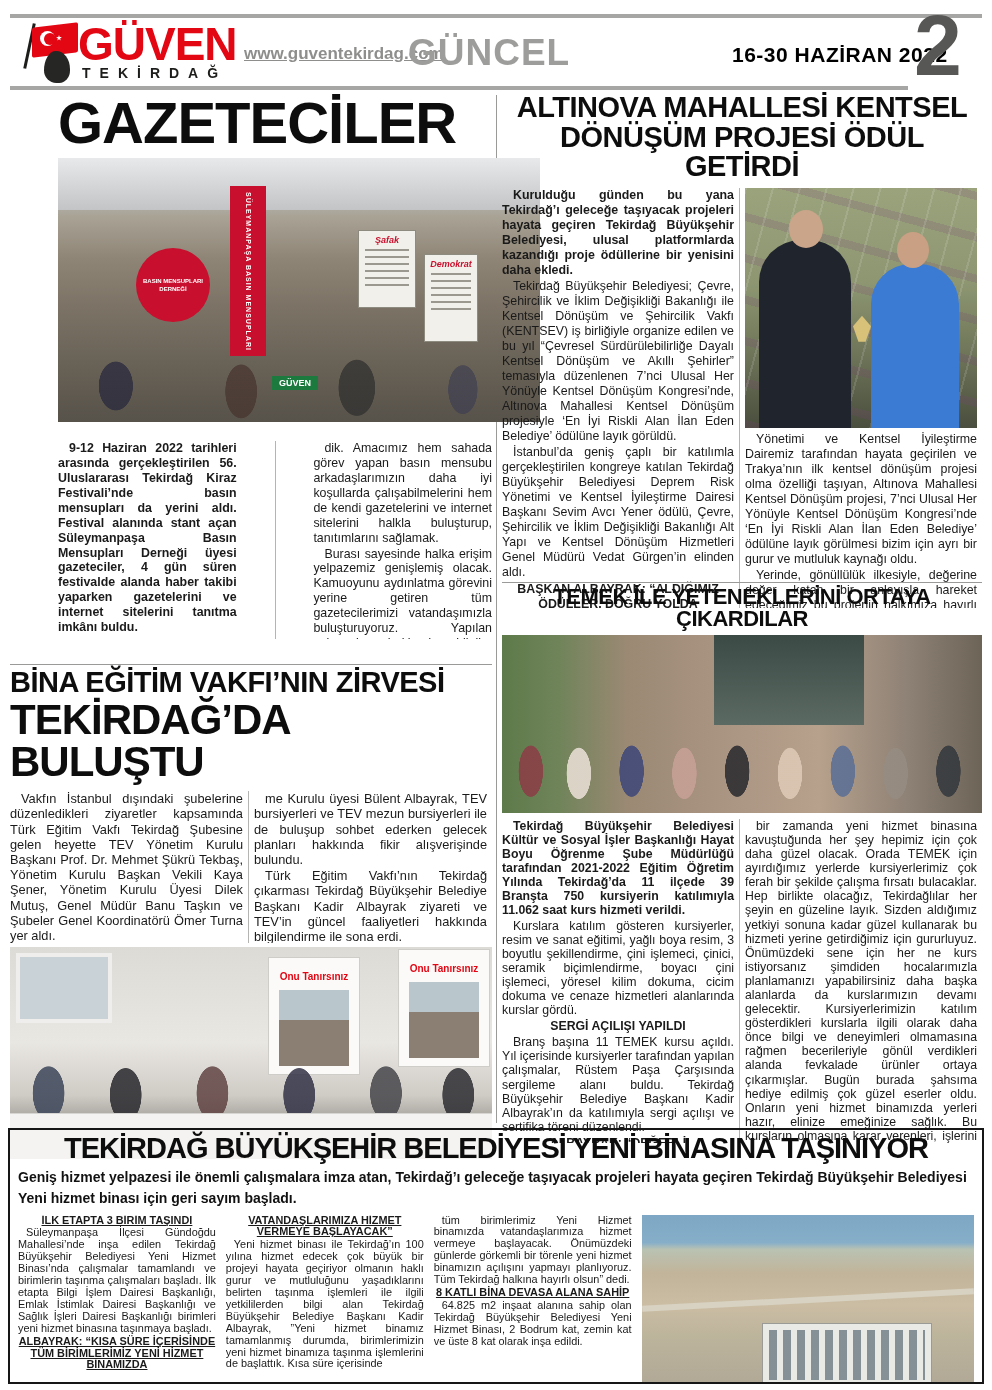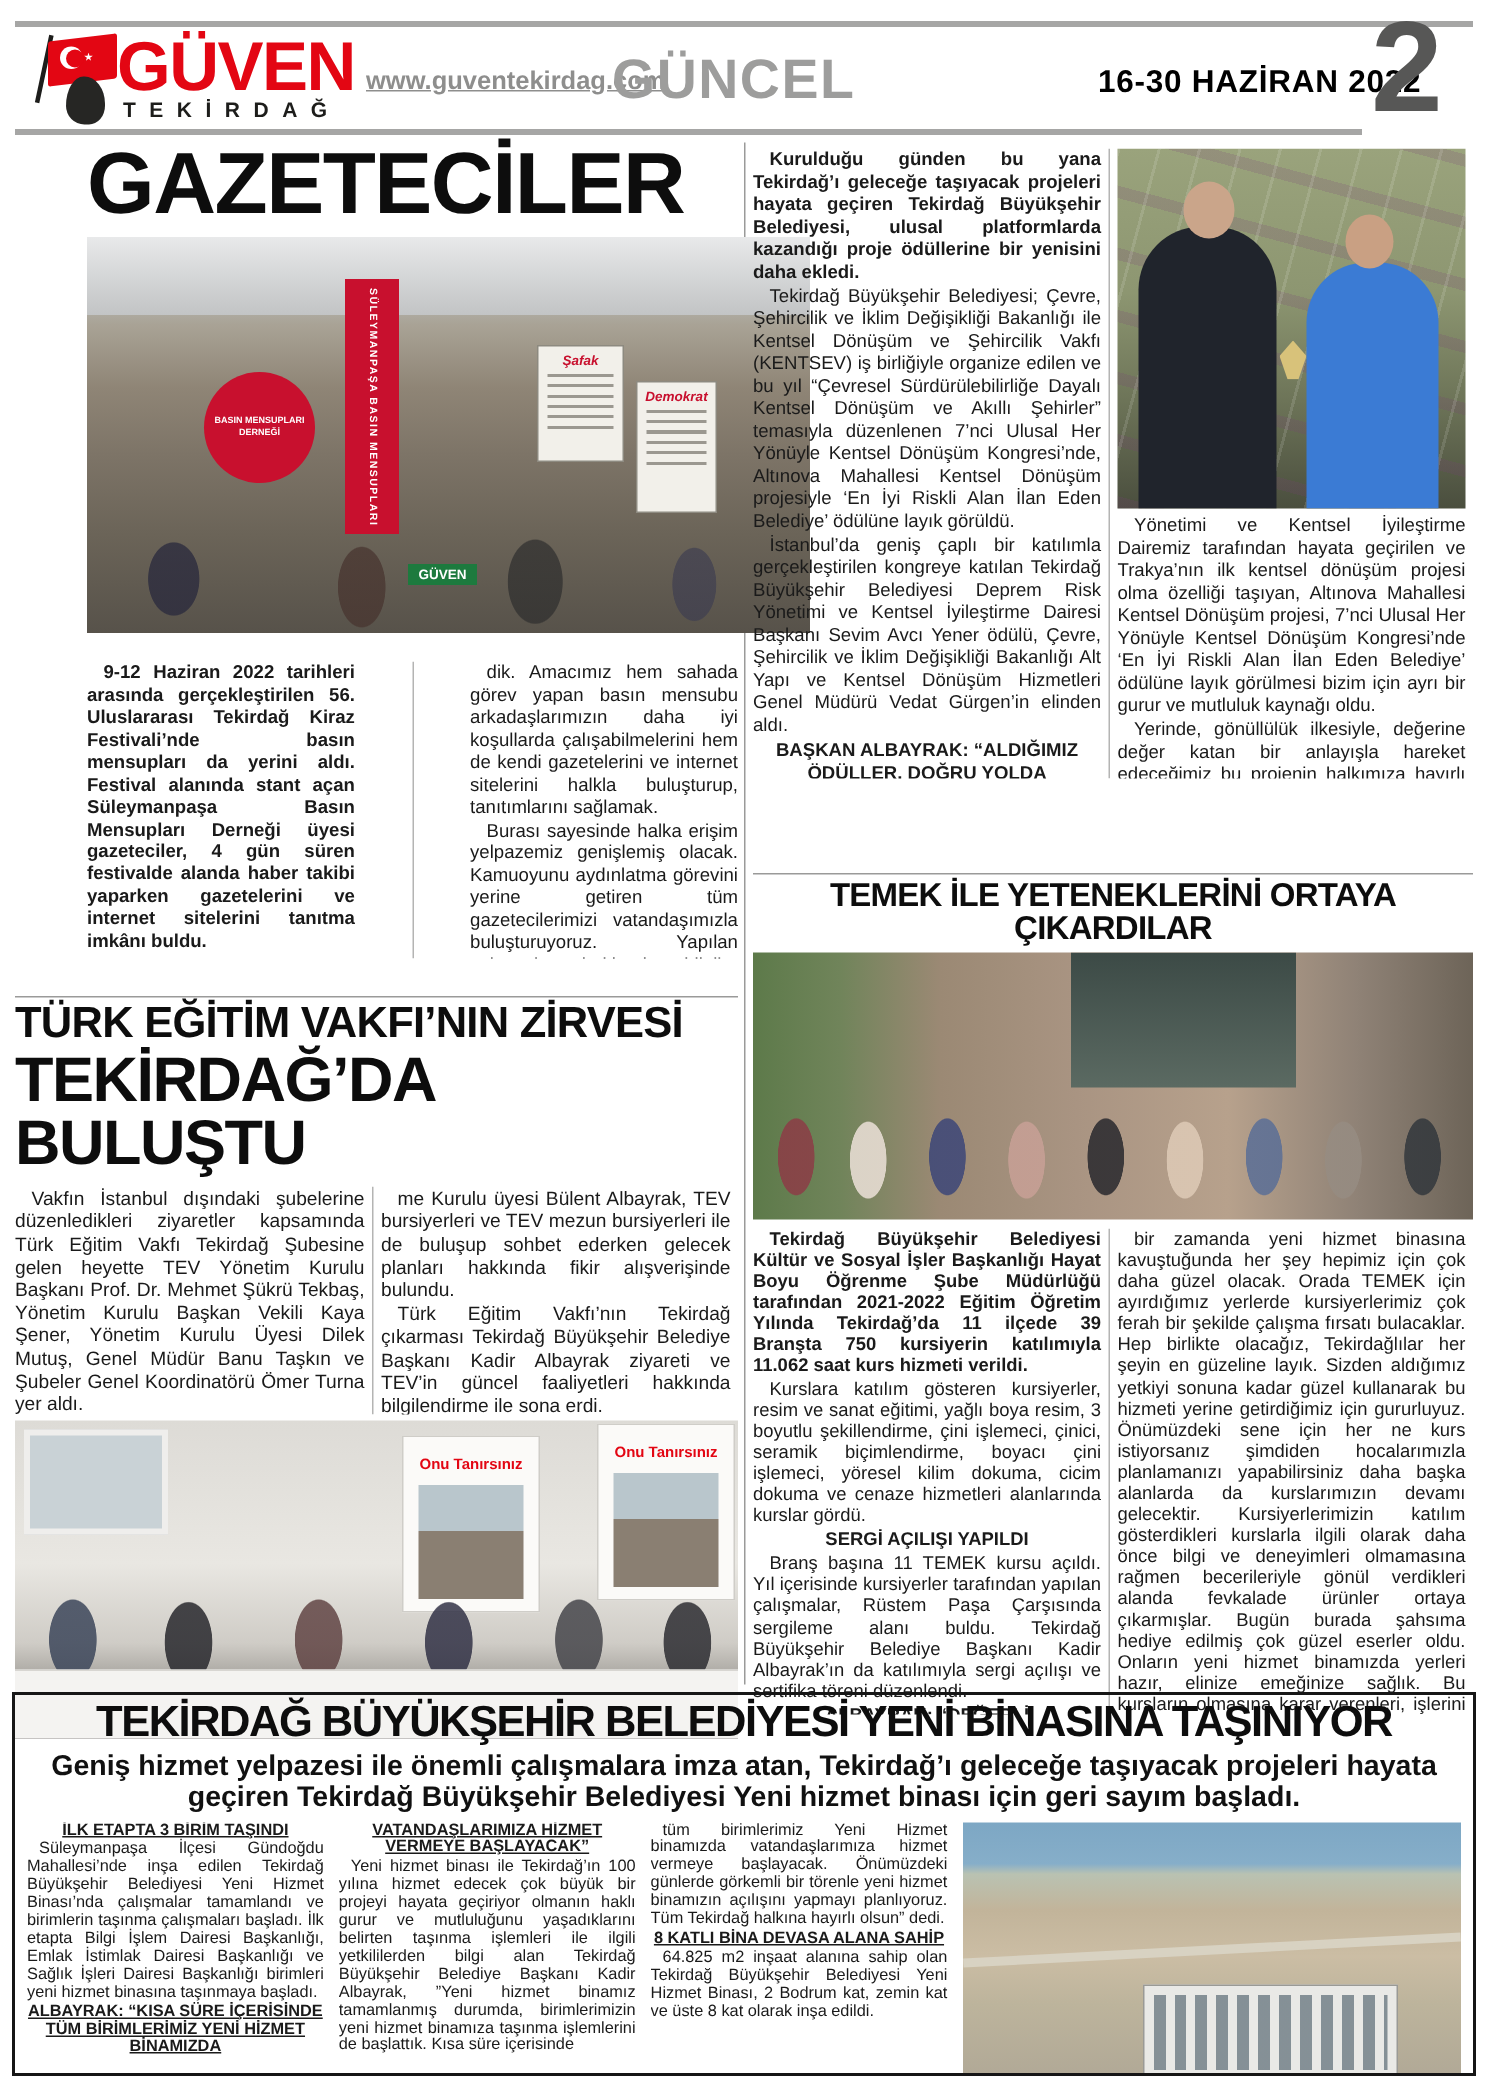--- a/index.html
+++ b/index.html
@@ -121,21 +121,21 @@
       radial-gradient(20px 42px at 60% 64%, rgba(220,200,180,.9) 60%, transparent 62%),
       radial-gradient(20px 42px at 71% 62%, rgba(90,110,150,.85) 60%, transparent 62%),
       radial-gradient(20px 42px at 82% 64%, rgba(150,140,130,.85) 60%, transparent 62%),
       radial-gradient(20px 42px at 93% 62%, rgba(50,55,60,.85) 60%, transparent 62%);
   }
   .a4-body { margin-top:6px; font-size:12.3px; line-height:14.1px; height:324px; overflow:hidden; }
   .a4 .bcol { width:232px; }
   
   .a5 { position:absolute; left:8px; top:1128px; width:976px; height:256px; border:2px solid #161616; padding:4px 8px; overflow:hidden; }
   .a5-h { font-size:29px; text-align:center; letter-spacing:-1px; }
-  .a5-sub { font-size:19px; font-weight:bold; text-align:center; line-height:21px; margin-top:3px; color:#111; }
+  .a5-sub { font-size:14px; font-weight:bold; text-align:left; line-height:21px; margin-top:3px; color:#111; }
   .a5-content { display:flex; margin-top:6px; gap:10px; }
   .a5 .bcol { width:200px; font-size:10.9px; line-height:11.9px; height:178px; overflow:hidden; }
   .a5 .bcol p { text-indent:8px; }
   .a5 .colhead { font-weight:bold; text-align:center; text-indent:0 !important;text-decoration:underline; }
   .aerial-photo { position:relative; width:336px; height:172px; overflow:hidden;
     background:linear-gradient(180deg,#7da7c4 0%,#86aec9 16%,#b9c2b2 20%,#c2b49a 34%,#cbbda4 52%,#bdb49c 70%,#b0a896 100%); }
   .aerial-bldg { position:absolute; left:120px; bottom:0; width:170px; height:64px; background:#e9e9e6; border:1px solid #9a9a96; }
   .aerial-bldg-win { position:absolute; inset:6px; background:repeating-linear-gradient(90deg,#5a6a74 0 8px,#e9e9e6 8px 14px); opacity:.7; }
   .aerial-road { position:absolute; left:0; bottom:84px; width:100%; height:6px; background:#d8d2c2; transform:rotate(-3deg); }
 </style>
@@ -201,21 +201,21 @@
         <p>dik. Amacımız hem sahada görev yapan basın mensubu arkadaşlarımızın daha iyi koşullarda çalışabilmelerini hem de kendi gazetelerini ve internet sitelerini halkla buluşturup, tanıtımlarını sağlamak.</p>
         <p>Burası sayesinde halka erişim yelpazemiz genişlemiş olacak. Kamuoyunu aydınlatma görevini yerine getiren tüm gazetecilerimizi vatandaşımızla buluşturuyoruz. Yapılan çalışmalar hakkında bilgiler veriyoruz. Standımızı ziyaret eden vatandaşlara çay ve kahve ikramımız da bulunuyoruz.” dedi.</p>
         <p class="byline">Özlem Gürakar</p>
       </div>
     </div>
   </div>
 
   <div class="hrule" style="left:10px; top:664px; width:482px;"></div>
 
   <div class="a3">
-    <div class="headline a3-h1">TÜRK EĞİTİM VAKFI’NIN ZİRVESİ</div>
+    <div class="headline a3-h1">BİNA EĞİTİM VAKFI’NIN ZİRVESİ</div>
     <div class="headline a3-h2">TEKİRDAĞ’DA BULUŞTU</div>
 
     <div class="body-cols a3-body">
       <div class="bcol">
         <p>Vakfın İstanbul dışındaki şubelerine düzenledikleri ziyaretler kapsamında Türk Eğitim Vakfı Tekirdağ Şubesine gelen heyette TEV Yönetim Kurulu Başkanı Prof. Dr. Mehmet Şükrü Tekbaş, Yönetim Kurulu Başkan Vekili Kaya Şener, Yönetim Kurulu Üyesi Dilek Mutuş, Genel Müdür Banu Taşkın ve Şubeler Genel Koordinatörü Ömer Turna yer aldı.</p>
 
       </div>
       <div class="col-rule"></div>
       <div class="bcol">
         <p>me Kurulu üyesi Bülent Albayrak, TEV bursiyerleri ve TEV mezun bursiyerleri ile de buluşup sohbet ederken gelecek planları hakkında fikir alışverişinde bulundu.</p>
@@ -233,20 +233,21 @@
       <div class="poster poster2">
         <span>Onu Tanırsınız</span>
         <div class="poster-img"></div>
       </div>
       <div class="tev-people"></div>
       <div class="desk"></div>
     </div>
   </div>
 
   <div class="a2">
+    <div class="headline a2-h">ALTINOVA MAHALLESİ KENTSEL DÖNÜŞÜM PROJESİ ÖDÜL GETİRDİ</div>
 
     <div class="body-cols a2-body">
       <div class="bcol">
         <p class="lead">Kurulduğu günden bu yana Tekirdağ’ı geleceğe taşıyacak projeleri hayata geçiren Tekirdağ Büyükşehir Belediyesi, ulusal platformlarda kazandığı proje ödüllerine bir yenisini daha ekledi.</p>
         <p>Tekirdağ Büyükşehir Belediyesi;  Çevre, Şehircilik ve İklim Değişikliği Bakanlığı ile Kentsel Dönüşüm ve Şehircilik Vakfı (KENTSEV) iş birliğiyle organize edilen ve bu yıl “Çevresel Sürdürülebilirliğe Dayalı Kentsel Dönüşüm ve Akıllı Şehirler” temasıyla düzenlenen 7’nci Ulusal Her Yönüyle Kentsel Dönüşüm Kongresi’nde, Altınova Mahallesi Kentsel Dönüşüm projesiyle ‘En İyi Riskli Alan İlan Eden Belediye’ ödülüne layık görüldü.</p>
         <p>İstanbul’da geniş çaplı bir katılımla gerçekleştirilen kongreye katılan Tekirdağ Büyükşehir Belediyesi Deprem Risk Yönetimi ve Kentsel İyileştirme Dairesi Başkanı Sevim Avcı Yener ödülü, Çevre, Şehircilik ve İklim Değişikliği Bakanlığı Alt Yapı ve Kentsel Dönüşüm Hizmetleri Genel Müdürü Vedat Gürgen’in elinden aldı.</p>
         <p class="crosshead">BAŞKAN ALBAYRAK: “ALDIĞIMIZ ÖDÜLLER, DOĞRU YOLDA OLDUĞUMUZUN VE KALİTELİ İŞLER YAPTIĞIMIZIN GÖSTERGESİDİR”</p>
 
       </div>
       <div class="col-rule"></div>

